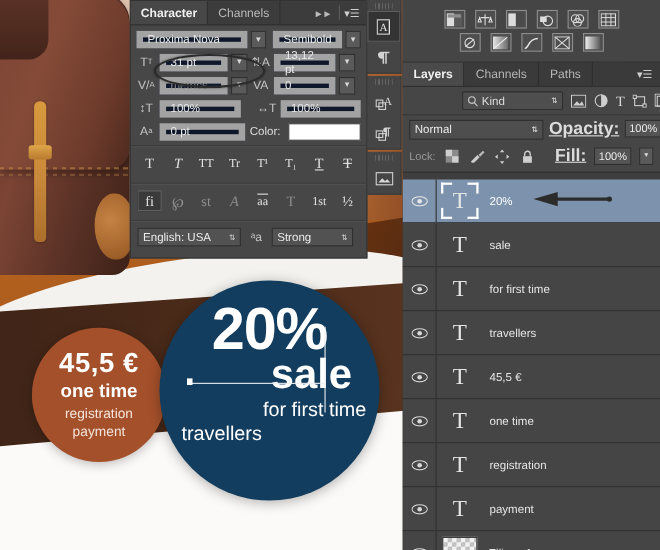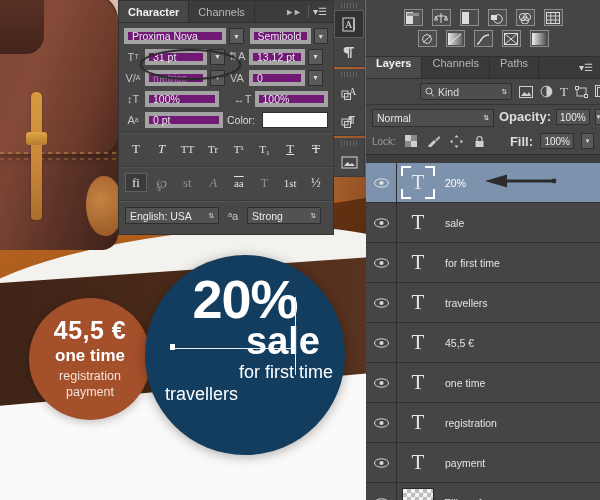--- a/index.html
+++ b/index.html
@@ -139,21 +139,21 @@
   .cp-tab.active{background:#474747;color:#f0f0f0;font-weight:bold;}
   .cp-tabfill{flex:1;}
   .cp-dblarrow{display:flex;align-items:center;padding:0 5px;color:#bbb;font-size:9px;letter-spacing:-1px;}
   .cp-sep{width:1px;margin:4px 2px;background:#5c5c5c;}
   .cp-menu{display:flex;align-items:center;padding:0 6px 0 2px;color:#cfcfcf;font-size:10px;}
   .cp-body{padding:5px 5px 0 5px;}
   .cp-row{display:flex;align-items:center;margin-bottom:4px;gap:3px;}
   .cp-icon{width:18px;height:17px;display:flex;align-items:center;justify-content:center;
     color:#c4c4c4;font-size:11px;flex:0 0 18px;}
   .fld{
-    background:#701a75;border:4px solid #a3a3a3;height:16px;color:#e8e8e8;
+    background:#0f172a;border:6px solid #a3a3a3;height:16px;color:#e8e8e8;
     font-size:10.5px;display:flex;align-items:center;padding:0 4px;box-sizing:border-box;
   }
   .fld.dim{color:#8d8d8d;text-align:center;}
   .cp-drop{
     width:15px;height:16px;background:#5a5a5a;border:1px solid #2f2f2f;
     display:flex;align-items:center;justify-content:center;color:#d8d8d8;font-size:7px;
     box-sizing:border-box;
   }
   .cp-colorlabel{font-size:10.5px;color:#dcdcdc;margin-left:auto;padding-right:4px;}
   .cp-swatch{width:66px;height:16px;background:#ffffff;border:1px solid #2f2f2f;box-sizing:border-box;}
@@ -179,39 +179,39 @@
   
   #layerspanel{
     position:absolute;left:366px;top:0;width:234px;height:500px;
     background:#3e3e3e;color:#d5d5d5;
   }
   .lp-toolrows{background:#454545;padding:5px 0 5px 0;border-bottom:1px solid #303030;}
   .lp-toolrow{display:flex;justify-content:center;gap:9px;margin:4px 0;}
   .lp-tool{width:19px;height:17px;display:flex;align-items:center;justify-content:center;
     border:1px solid #8d8d8d;box-sizing:border-box;background:#4e4e4e;}
   .lp-tabs{height:21px;background:#3a3a3a;display:flex;align-items:stretch;border-bottom:1px solid #2d2d2d;}
-  .lp-tab{display:flex;padding:0 10px;font-size:11px;color:#b5b5b5;border-right:1px solid #2d2d2d;}
+  .lp-tab{display:flex;align-items:center;padding:0 10px;font-size:11px;color:#b5b5b5;border-right:1px solid #2d2d2d;}
   .lp-tab.active{background:#4a4a4a;color:#f2f2f2;font-weight:bold;}
   .lp-tabfill{flex:1;background:#3a3a3a;}
   .lp-menu{display:flex;align-items:center;padding:0 7px;color:#cfcfcf;font-size:10px;}
   .lp-filter{display:flex;align-items:center;gap:7px;padding:4px 6px;background:#464646;border-bottom:1px solid #343434;}
   .lp-kind{
     flex:0 0 92px;height:17px;background:#4e4e4e;border:1px solid #2f2f2f;border-radius:2px;
     display:flex;align-items:center;padding:0 4px;box-sizing:border-box;gap:4px;font-size:10.5px;color:#ddd;
     justify-content:space-between;
     margin-left:48px;
   }
   .lp-fic{width:16px;height:16px;display:flex;align-items:center;justify-content:center;color:#c9c9c9;}
   .lp-blend{display:flex;align-items:flex-start;gap:5px;padding:4px 6px;background:#464646;}
   .lp-mode{
     flex:0 0 122px;height:18px;background:#4e4e4e;border:1px solid #2f2f2f;
     display:flex;align-items:center;justify-content:space-between;padding:0 4px;
     box-sizing:border-box;font-size:10.5px;color:#e9e9e9;
   }
-  .lp-lab{font-size:13px;color:#ddd;font-weight:bold;}
+  .lp-lab{font-size:16px;color:#ddd;font-weight:bold;text-decoration:underline;}
   .lp-num{width:34px;height:16px;background:#545454;border:1px solid #2f2f2f;
     display:flex;align-items:center;justify-content:flex-end;padding:0 3px;box-sizing:border-box;font-size:10px;color:#ececec;}
   .lp-numdrop{width:13px;height:16px;background:#5a5a5a;border:1px solid #2f2f2f;
     display:flex;align-items:center;justify-content:center;font-size:6px;color:#ddd;box-sizing:border-box;}
   .lp-lockrow{display:flex;align-items:center;gap:7px;padding:2px 6px 5px 6px;background:#464646;border-bottom:1px solid #2d2d2d;}
   .lp-lockword{font-size:10px;color:#9a9a9a;}
   .lp-lockic{width:16px;height:15px;display:flex;align-items:center;justify-content:center;color:#bdbdbd;font-size:11px;}
 
   .layer-list{position:absolute;left:0;top:163px;width:234px;bottom:0;overflow:hidden;}
   .layer{height:39px;display:flex;align-items:center;border-bottom:1px solid #2f2f2f;background:#454545;}

